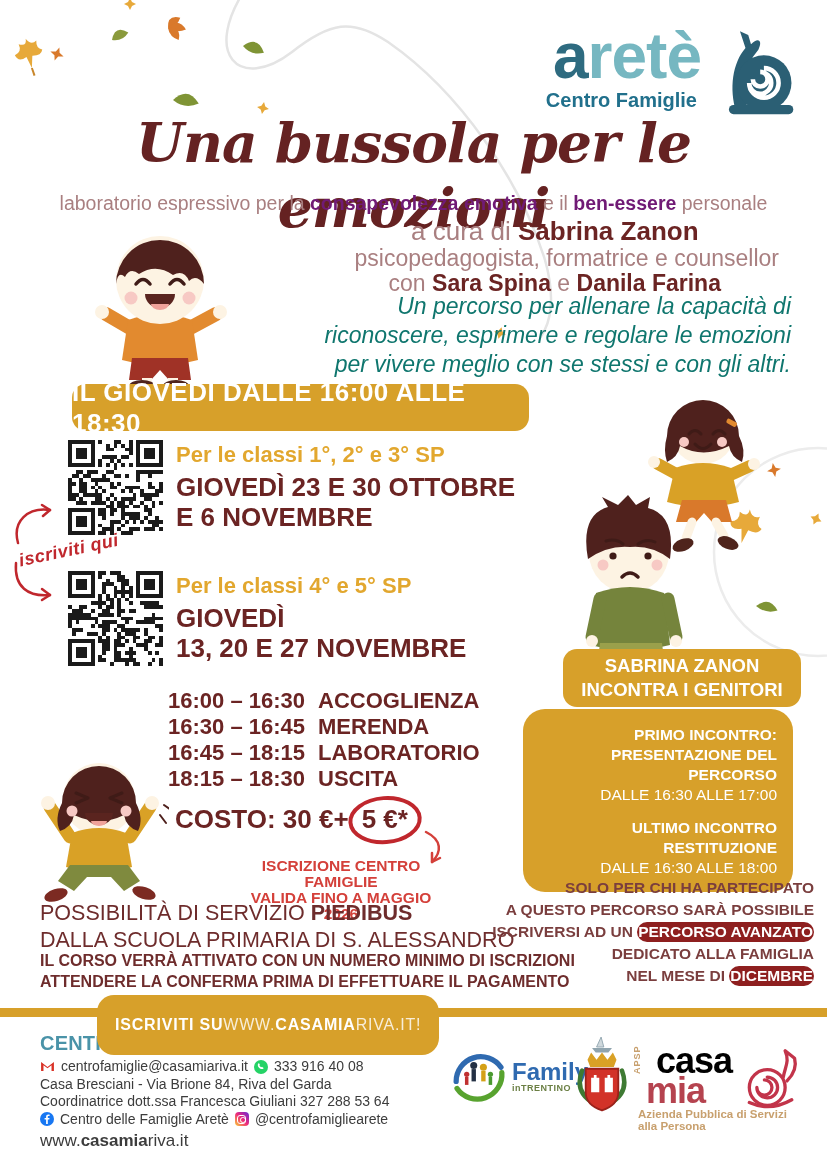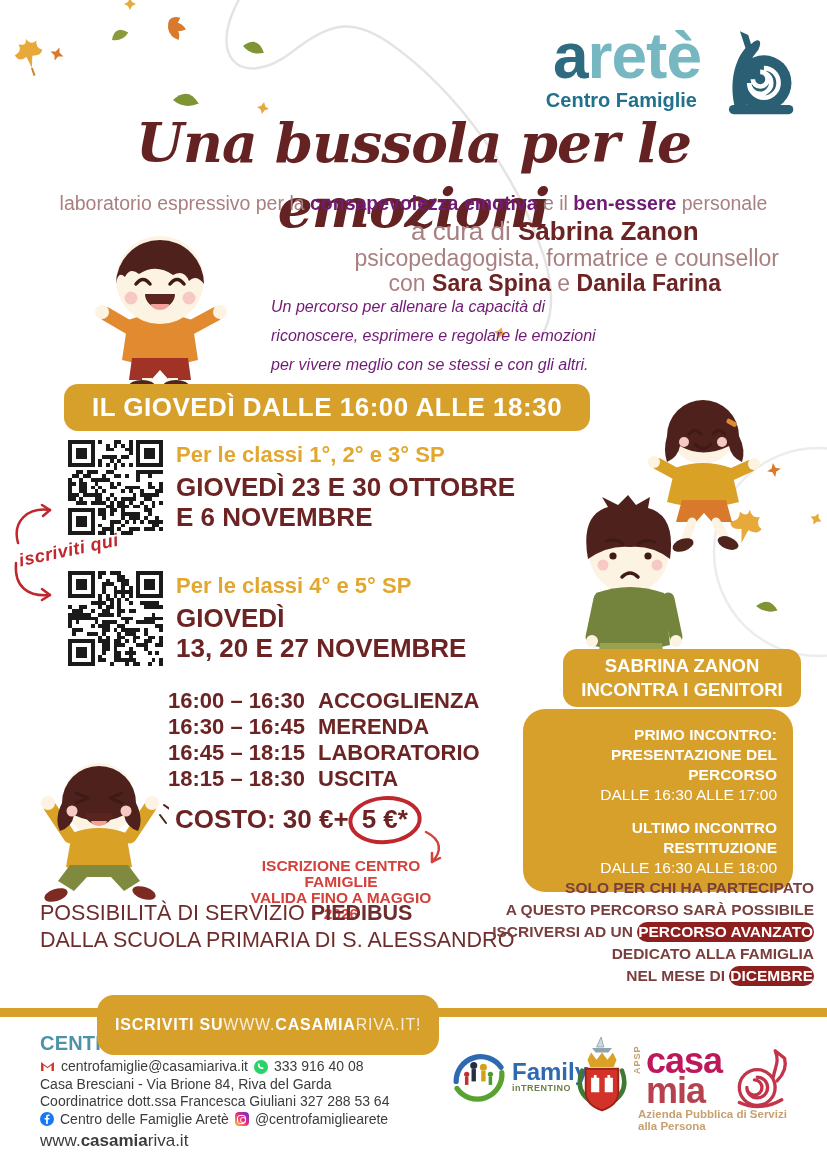--- a/index.html
+++ b/index.html
@@ -23,24 +23,24 @@
   .subtitle{left:0;top:192px;width:827px;text-align:center;font-size:19.5px;color:#a97f80;}
   .subtitle b{color:#701a75;}
 
   .curator{right:48px;top:217px;text-align:center;color:#a97f80;}
   .curator .l1{font-size:26px;line-height:29px;}
   .curator .l1 b{color:#6b2423;}
   .curator .l2{font-size:23px;line-height:25px;margin-left:24px;}
   .curator .l3{font-size:23px;line-height:25px;}
   .curator .l3 b{color:#6b2423;font-weight:700;}
 
-  .intro{right:36px;top:292px;width:520px;text-align:left;font-style:italic;
-         font-size:16px;line-height:29px;color:#701a75;}
-
-  .banner{left:64px;top:384px;width:526px;height:47px;background:#d7a02a;border-radius:14px;
+  .intro{right:36px;top:292px;width:520px;text-align:right;font-style:italic;
+         font-size:23px;line-height:29px;color:#0f766e;}
+
+  .banner{left:72px;top:384px;width:457px;height:47px;background:#d7a02a;border-radius:14px;
           display:flex;align-items:center;justify-content:center;color:#fff;
           font-weight:700;font-size:26px;letter-spacing:.5px;}
 
   .qr{width:95px;height:95px;background:#fff;}
   .qr svg{width:100%;height:100%;}
   .qr1{left:68px;top:440px;}
   .qr2{left:68px;top:571px;}
 
   .session-classes{font-size:22px;font-weight:700;color:#e2a72e;}
   .session-dates{font-size:26px;font-weight:700;color:#6b2423;line-height:30px;}
@@ -101,21 +101,21 @@
   .family-logo{left:450px;top:1048px;display:flex;align-items:center;gap:4px;}
   .family-name{color:#2f6ab0;font-size:24px;font-weight:700;line-height:22px;}
   .family-sub{font-size:9px;color:#6b7f44;font-weight:700;letter-spacing:.5px;}
 
   .crest{left:573px;top:1032px;}
 
   .casamia{left:638px;top:1046px;display:flex;align-items:flex-start;}
   .cm-apsp{color:#c8a06e;font-size:9px;font-weight:700;transform:rotate(-90deg) translate(-28px,-6px);
            transform-origin:left top;width:30px;letter-spacing:1px;}
   .cm-words{line-height:30px;font-weight:700;font-size:36px;letter-spacing:-1px;margin-left:-22px;}
-  .cm-casa{color:#be185d;}
+  .cm-casa{color:#000000;margin-left:10px;}
   .cm-mia{color:#b5434f;}
   .cm-caption{left:638px;top:1108px;color:#c8a06e;font-size:11.5px;font-weight:700;width:160px;}
 </style>
 </head>
 <body>
 
 <div class="page">
 
   <svg class="decor" width="827" height="1170" viewBox="0 0 827 1170">
     <path d="M248,-15 C200,55 240,92 292,52 C330,22 352,18 388,42 C460,92 520,180 545,260 C555,295 552,322 540,338" fill="none" stroke="#e4e4e4" stroke-width="2.5"></path>
@@ -891,20 +891,24 @@
     <path d="M38,88 Q65,78 92,88 L98,122 Q64,132 32,122 Z" fill="#d9a126"></path>
     <path d="M36,120 h58 l12,16 -16,10 -13,-14 h-24 l-13,14 -16,-10 z" fill="#7f8a3e"></path>
     <ellipse cx="22" cy="150" rx="12" ry="6" fill="#7c2a22" transform="rotate(-18 22 150)"></ellipse>
     <ellipse cx="110" cy="148" rx="12" ry="6" fill="#7c2a22" transform="rotate(18 110 148)"></ellipse>
   </svg>
 
   <div class="abs z1 piedibus">
     <div><span>POSSIBILITÀ DI SERVIZIO </span><b>PIEDIBUS</b></div>
     <div>DALLA SCUOLA PRIMARIA DI S. ALESSANDRO</div>
   </div>
+  <div class="abs z1 minimo">
+    <div><span>IL CORSO VERRÀ ATTIVATO CON UN </span><span>NUMERO MINIMO</span><span> DI ISCRIZIONI</span></div>
+    <div>ATTENDERE LA CONFERMA PRIMA DI EFFETTUARE IL PAGAMENTO</div>
+  </div>
 
   <div class="abs z1 gold-bar"></div>
   <div class="abs cta-pill">
     <span class="bold">ISCRIVITI SU </span>
       <span class="light">WWW.</span>
       <span class="bold">CASAMIA</span>
       <span class="light">RIVA.IT!</span>
   </div>
 
   <svg class="abs z1" style="left:640px;top:382px" width="128" height="178" viewBox="0 0 128 178">

